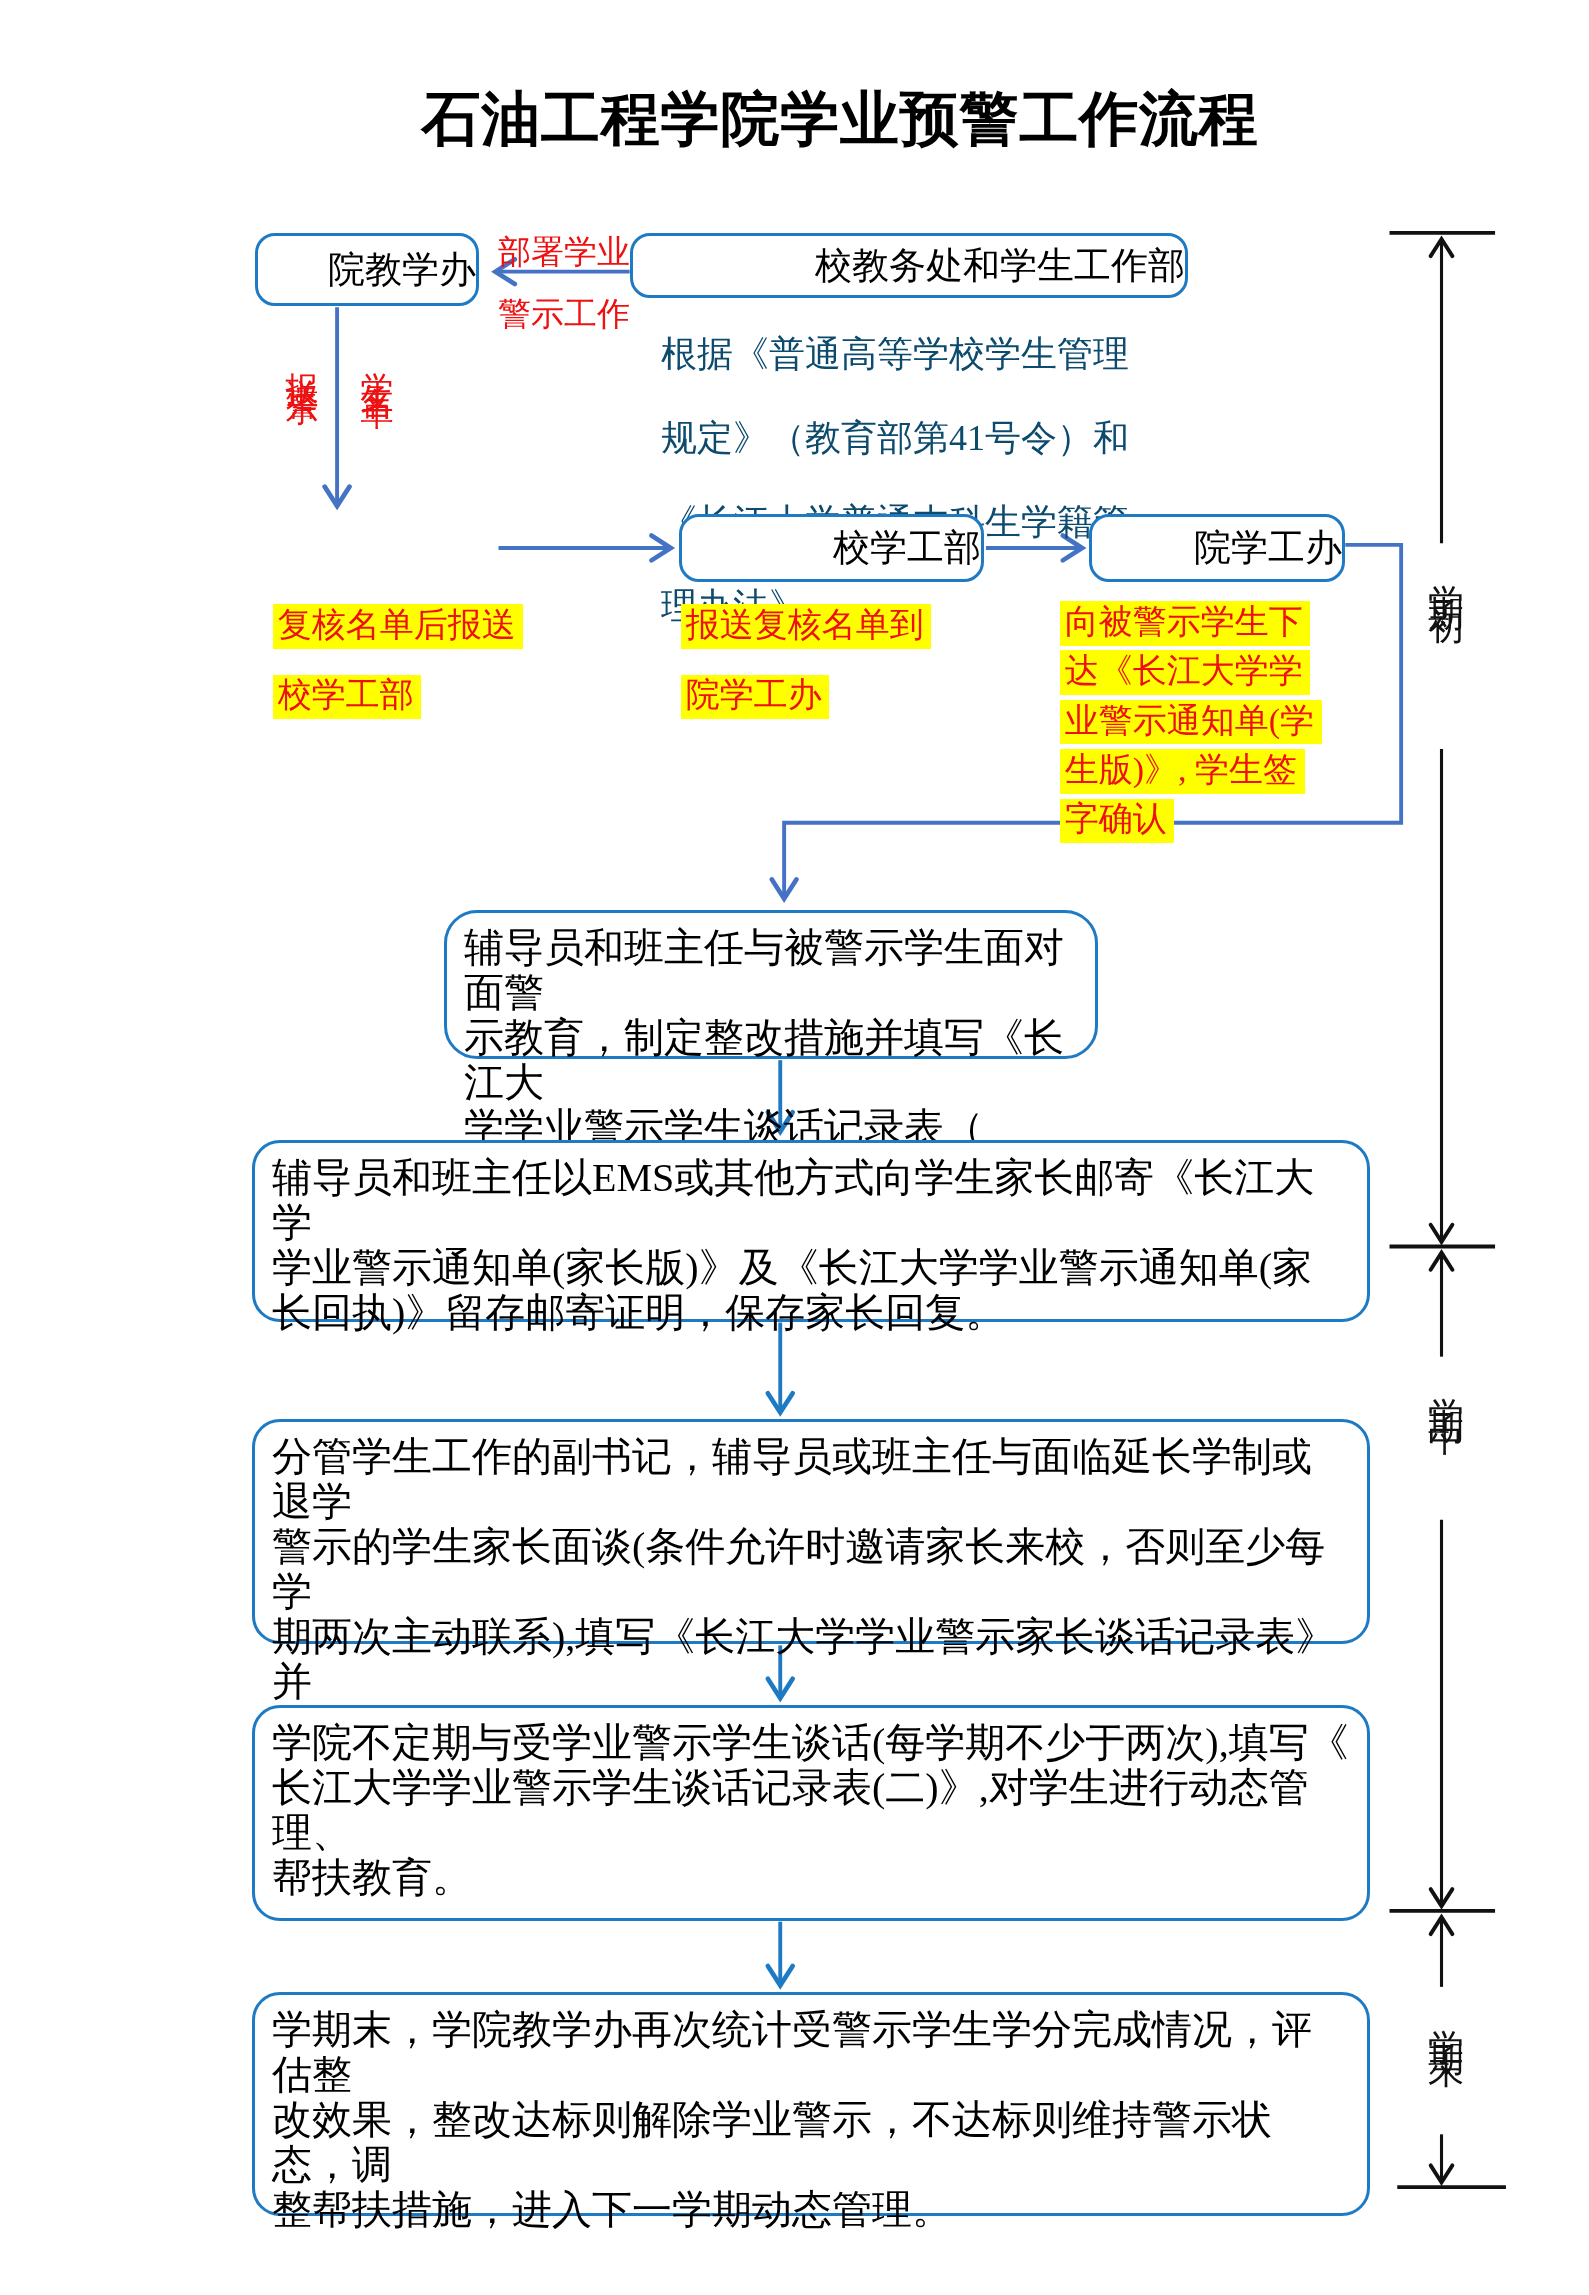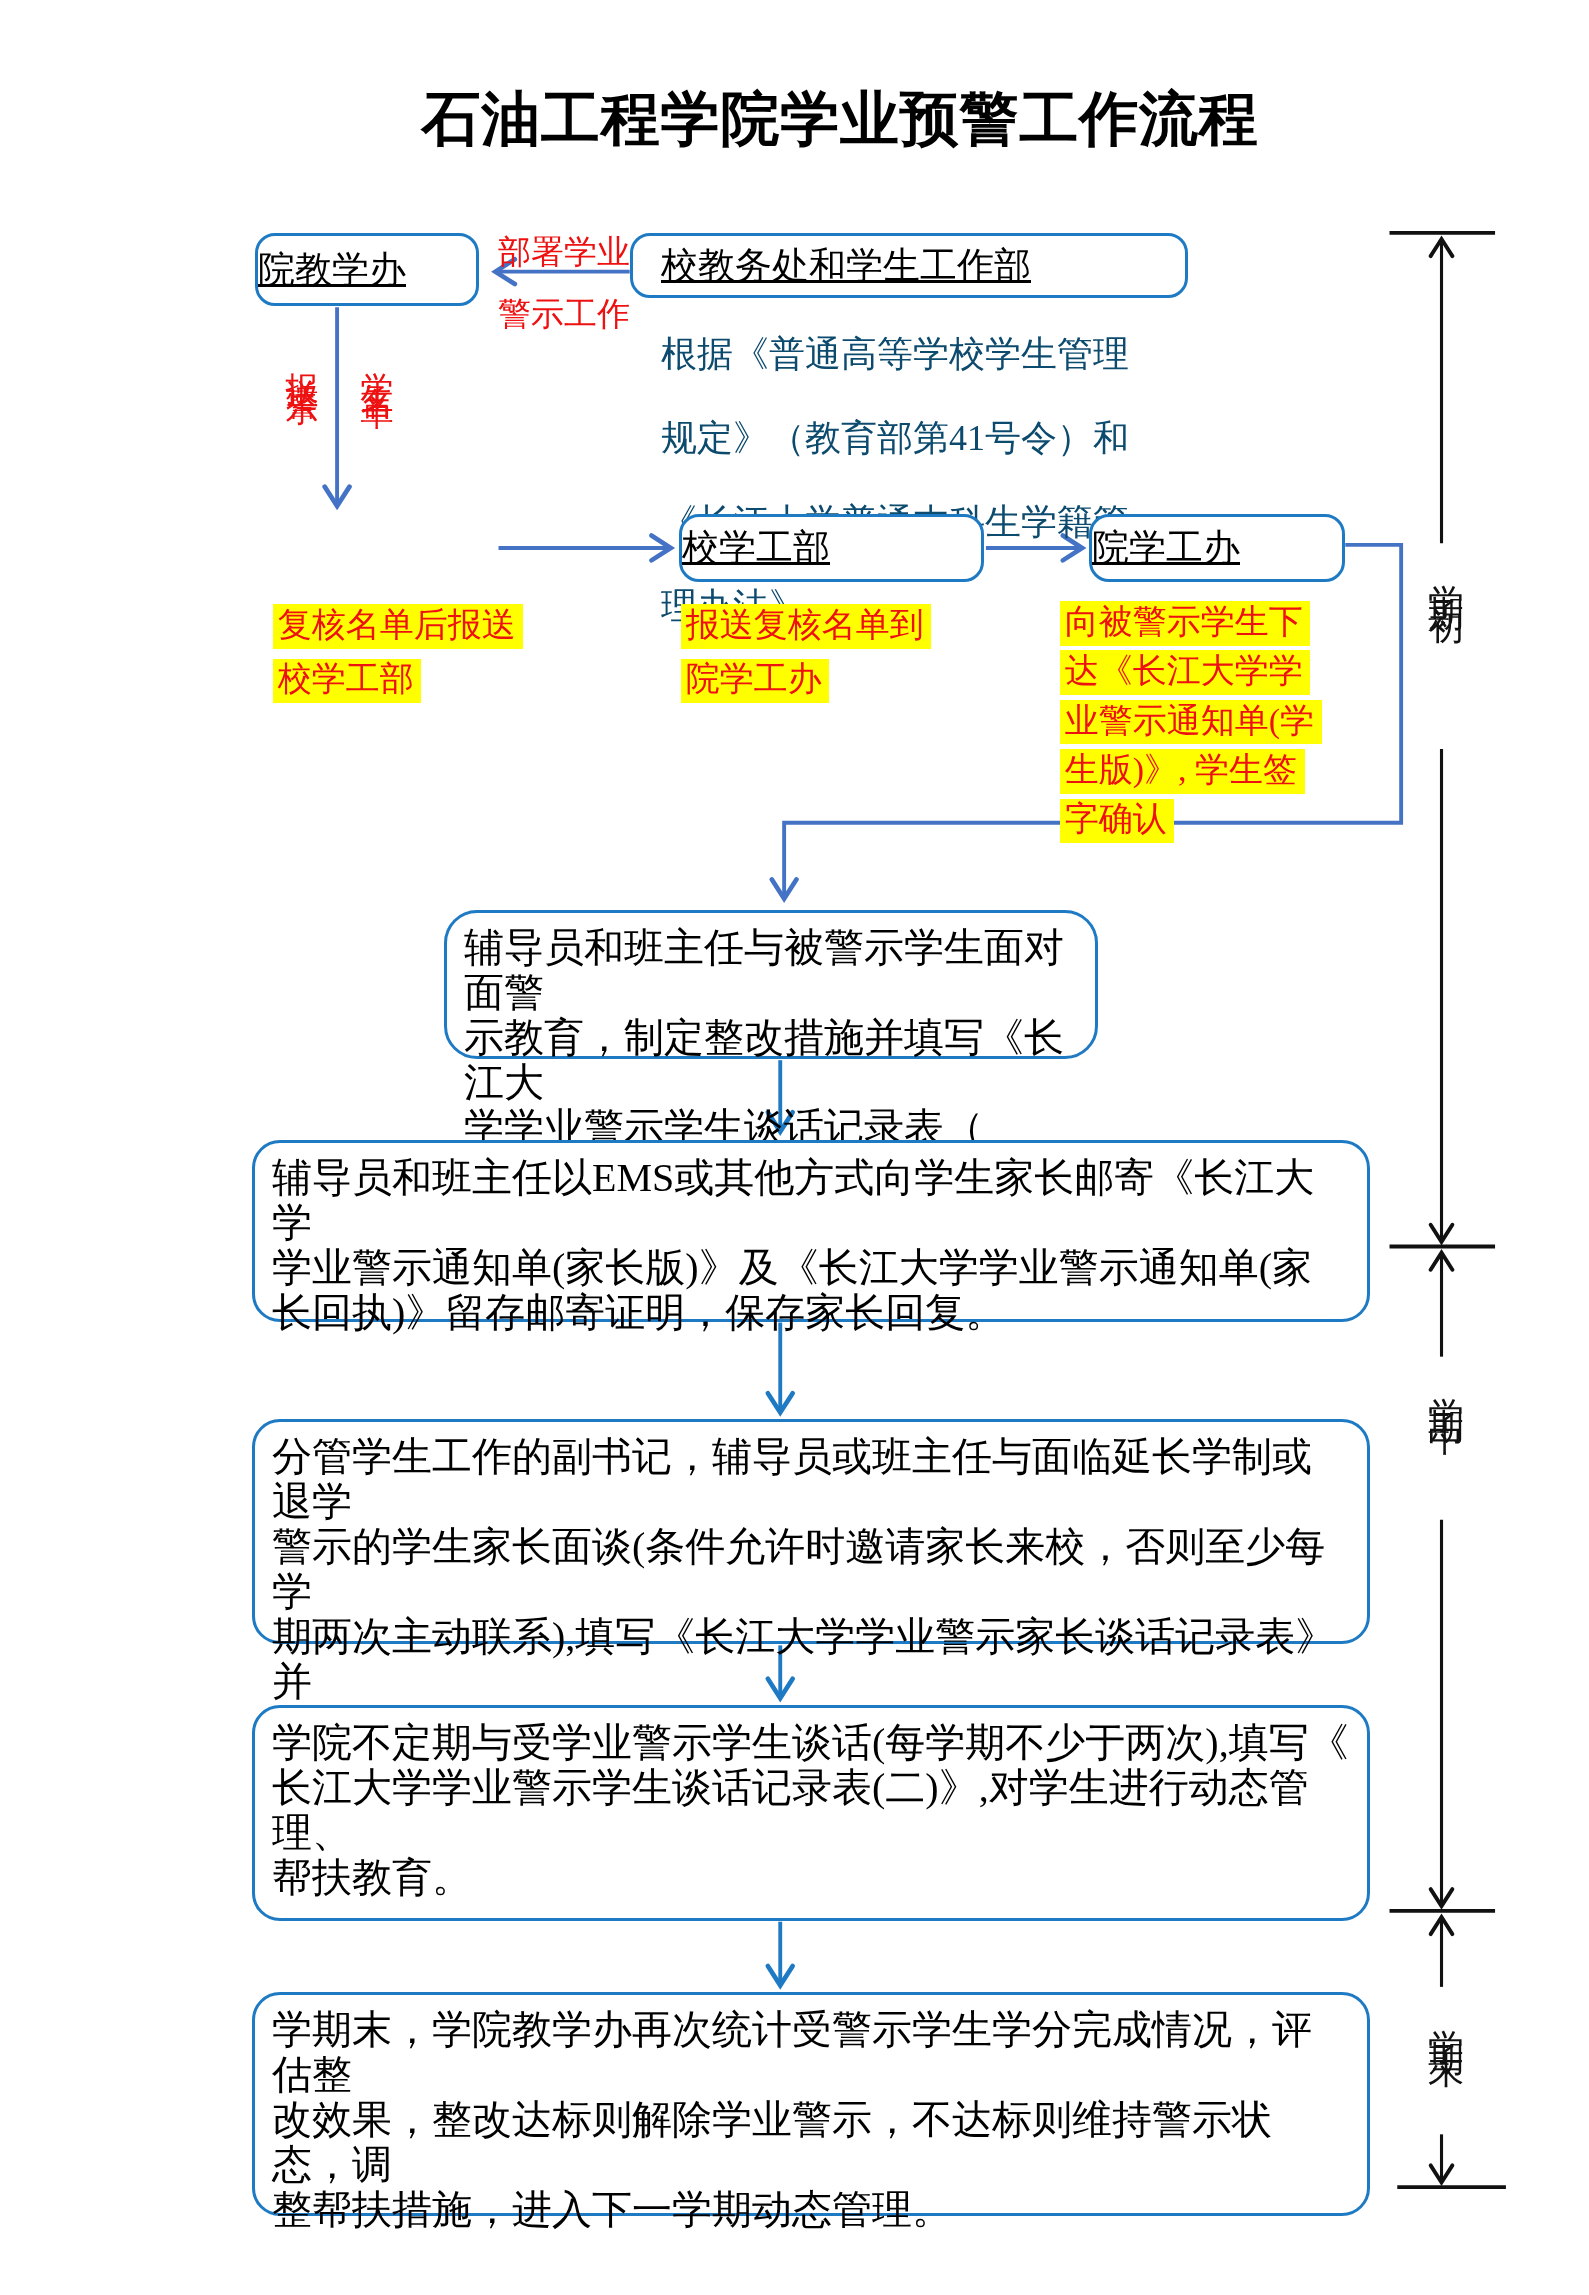--- a/index.html
+++ b/index.html
@@ -7,41 +7,41 @@
           font-family:"Liberation Serif",serif;}
   #connector-layer{position:absolute;left:0;top:0;z-index:1;}
 
   
   #title{position:absolute;top:73px;left:0;width:1590px;text-align:center;text-indent:90px;
          font-size:59px;font-weight:900;color:#000;font-family:"Liberation Sans",sans-serif;
          letter-spacing:0.8px;z-index:2;margin-top:7px;}
 
   
   .node{position:absolute;background:#fff;border:3.9px solid #1f7ac4;border-radius:20px;
-        display:flex;align-items:center;justify-content:flex-start;font-size:37px;color:#000;
-        z-index:2;box-sizing:border-box;text-decoration:underline;}
+        display:flex;align-items:center;justify-content:flex-end;font-size:37px;color:#000;
+        z-index:2;box-sizing:border-box;}
   #box-dean{left:255px;top:233px;width:224px;height:73px;}
   #box-univ{left:630px;top:233px;width:558px;height:65px;padding-left:28px;}
   #box-jwc{left:236px;top:514px;width:261px;height:68px;}
   #box-xxgb{left:679px;top:514px;width:305px;height:68px;}
   #box-yxgb{left:1089px;top:514px;width:256px;height:68px;}
   .deploy-label{position:absolute;font-size:33px;color:#ed1111;z-index:2;}
   #deploy-1{left:498px;top:230px;}
   #deploy-2{left:498px;top:292px;}
   #basis{position:absolute;left:661px;top:312px;width:574px;font-size:36px;line-height:84px;
          color:#0c4a6e;white-space:pre-line;z-index:2;}
   .vcol{position:absolute;writing-mode:vertical-rl;text-orientation:upright;font-size:33px;
         letter-spacing:7.8px;color:#ed1111;z-index:2;}
   #report-col-1{left:279px;top:346px;}
   #report-col-2{left:354px;top:346px;}
 
   
   .note{position:absolute;z-index:2;}
   .note-line{display:table;background:#ffff00;color:#ed1111;font-size:34px;line-height:40px;
-             padding:0.8px 7.8px 3.9px 4.7px;margin-bottom:10px;white-space:nowrap;}
+             padding:0.8px 7.8px 3.9px 4.7px;margin-bottom:26px;white-space:nowrap;}
   #note-yxgb .note-line{margin-bottom:4.7px;}
   #note-jwc{left:273px;top:604px;}
   #note-xxgb{left:681px;top:604px;}
   #note-yxgb{left:1060px;top:601px;}
 
   
   .step{position:absolute;left:252px;width:1118px;background:#fff;border:3.9px solid #1f7ac4;
         border-radius:28px;font-size:40px;line-height:45px;color:#000;padding:12.4px 17px;
         box-sizing:border-box;white-space:pre-line;z-index:2;}
   #stepA{left:444px;top:910px;width:654px;height:149px;border-radius:33px;}

